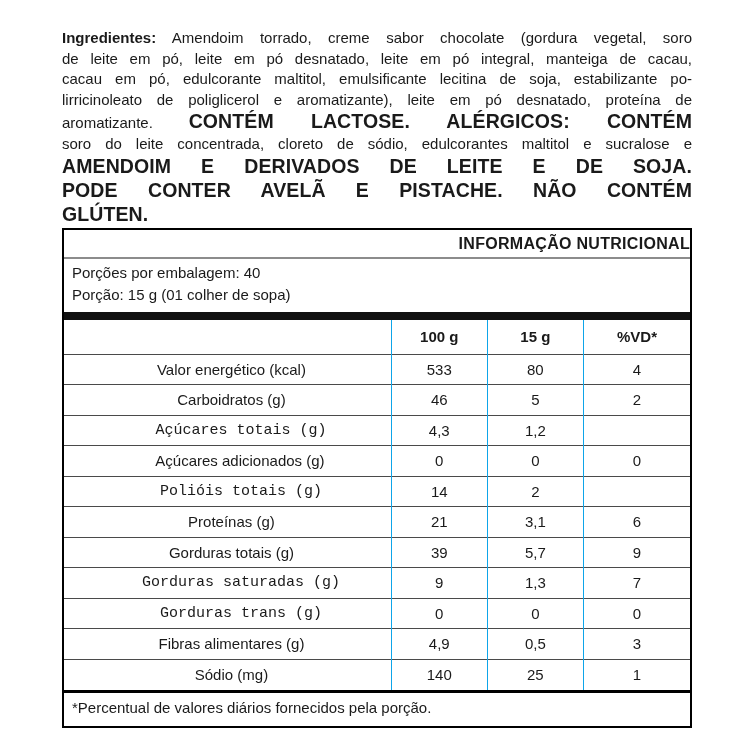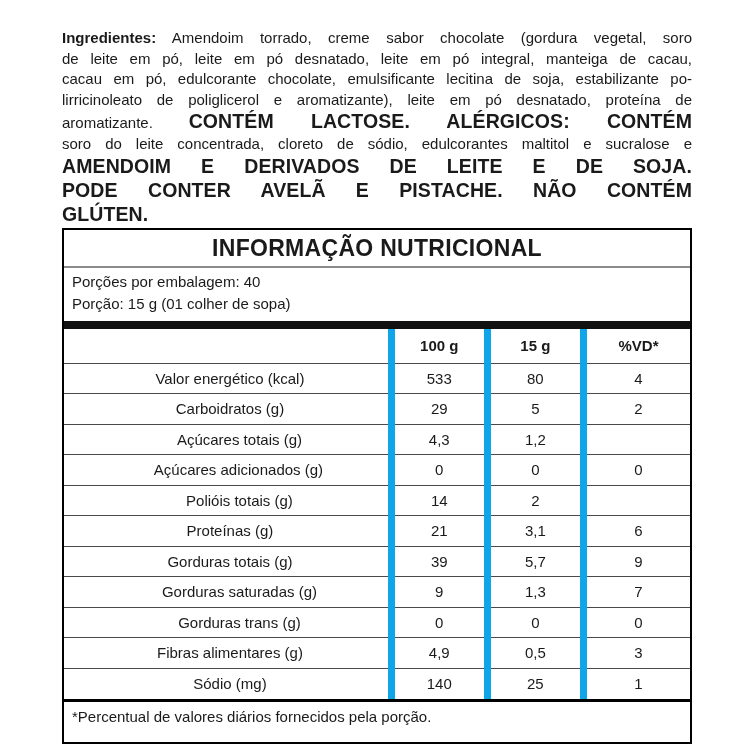--- a/index.html
+++ b/index.html
@@ -41,22 +41,22 @@
   .nt {
     position: absolute;
     left: 62px;
     top: 228px;
     width: 630px;
     border: 2px solid #000000;
     background: #ffffff;
   }
   .nt-title {
     font-weight: bold;
-    font-size: 23px;
-    text-align: center;
+    font-size: 16px;
+    text-align: right;
     letter-spacing: 0.3px;
     padding: 5px 0 4px 0;
     border-bottom: 2px solid #8c8c8c;
   }
   .nt-serv {
     font-size: 15px;
     line-height: 21.5px;
     padding: 3px 8px 7px 8px;
   }
   .nt-bar { height: 8px; background: #111111; }
@@ -73,41 +73,41 @@
 
   .nt-values th, .nt-values td {
     font-size: 15px;
     height: 30.5px;
     padding: 0;
     text-align: center;
     vertical-align: middle;
     font-weight: normal;
   }
   .nt-values thead th { height: 34px; font-weight: bold; }
-  .nt-values th + th, .nt-values td + td { border-left: 7px solid #0ea5e9; }
+  .nt-values th + th, .nt-values td + td { border-left: 1px solid #0ea5e9; }
   .nt-values tbody td { border-top: 1px solid #4a4a4a; }
   .nt-values td.lbl { text-align: center; padding-left: 8px; }
-  .nt-values td.lbl.ind1 { padding-left: 27px; }
+  .nt-values td.lbl.ind1 { padding-left: 27px; font-family: Liberation Mono, monospace; }
   .nt-values td.lbl.ind2 { padding-left: 25px; }
 
   .nt-foot {
     border-top: 3px solid #000000;
     font-size: 15px;
-    padding: 6px 8px 17px 8px;
+    padding: 6px 8px 10px 8px;
   }
 </style>
 </head>
 <body>
 
 <div class="page">
 
   <div class="ingredients">
     <div class="jline"><span class="ing-bold">Ingredientes:</span><span> Amendoim torrado, creme sabor chocolate (gordura vegetal, soro</span></div>
     <div class="jline"><span>de leite em pó, leite em pó desnatado, leite em pó integral, manteiga de cacau,</span></div>
-    <div class="jline"><span>cacau em pó, edulcorante chocolate, emulsificante lecitina de soja, estabilizante po-</span></div>
+    <div class="jline"><span>cacau em pó, edulcorante maltitol, emulsificante lecitina de soja, estabilizante po-</span></div>
     <div class="jline"><span>lirricinoleato de poliglicerol e aromatizante), leite em pó desnatado, proteína de</span></div>
     <div class="jline big"><span>aromatizante. </span><span class="allergen">CONTÉM LACTOSE. ALÉRGICOS: CONTÉM</span></div>
     <div class="jline"><span>soro do leite concentrada, cloreto de sódio, edulcorantes maltitol e sucralose e</span></div>
     <div class="jline big"><span class="allergen">AMENDOIM E DERIVADOS DE LEITE E DE SOJA.</span></div>
     <div class="jline big"><span class="allergen">PODE CONTER AVELÃ E PISTACHE. NÃO CONTÉM</span></div>
     <div class="jline big last"><span class="allergen">GLÚTEN.</span></div>
   </div>
 
   <div class="nt">
     <div class="nt-title">INFORMAÇÃO NUTRICIONAL</div>
@@ -136,21 +136,21 @@
       </thead>
       <tbody>
         <tr>
           <td class="lbl">Valor energético (kcal)</td>
           <td>533</td>
           <td>80</td>
           <td>4</td>
         </tr>
         <tr>
           <td class="lbl">Carboidratos (g)</td>
-          <td>29</td>
+          <td>46</td>
           <td>5</td>
           <td>2</td>
         </tr>
         <tr>
           <td class="lbl ind1">Açúcares totais (g)</td>
           <td>4,3</td>
           <td>1,2</td>
           <td></td>
         </tr>
         <tr>

